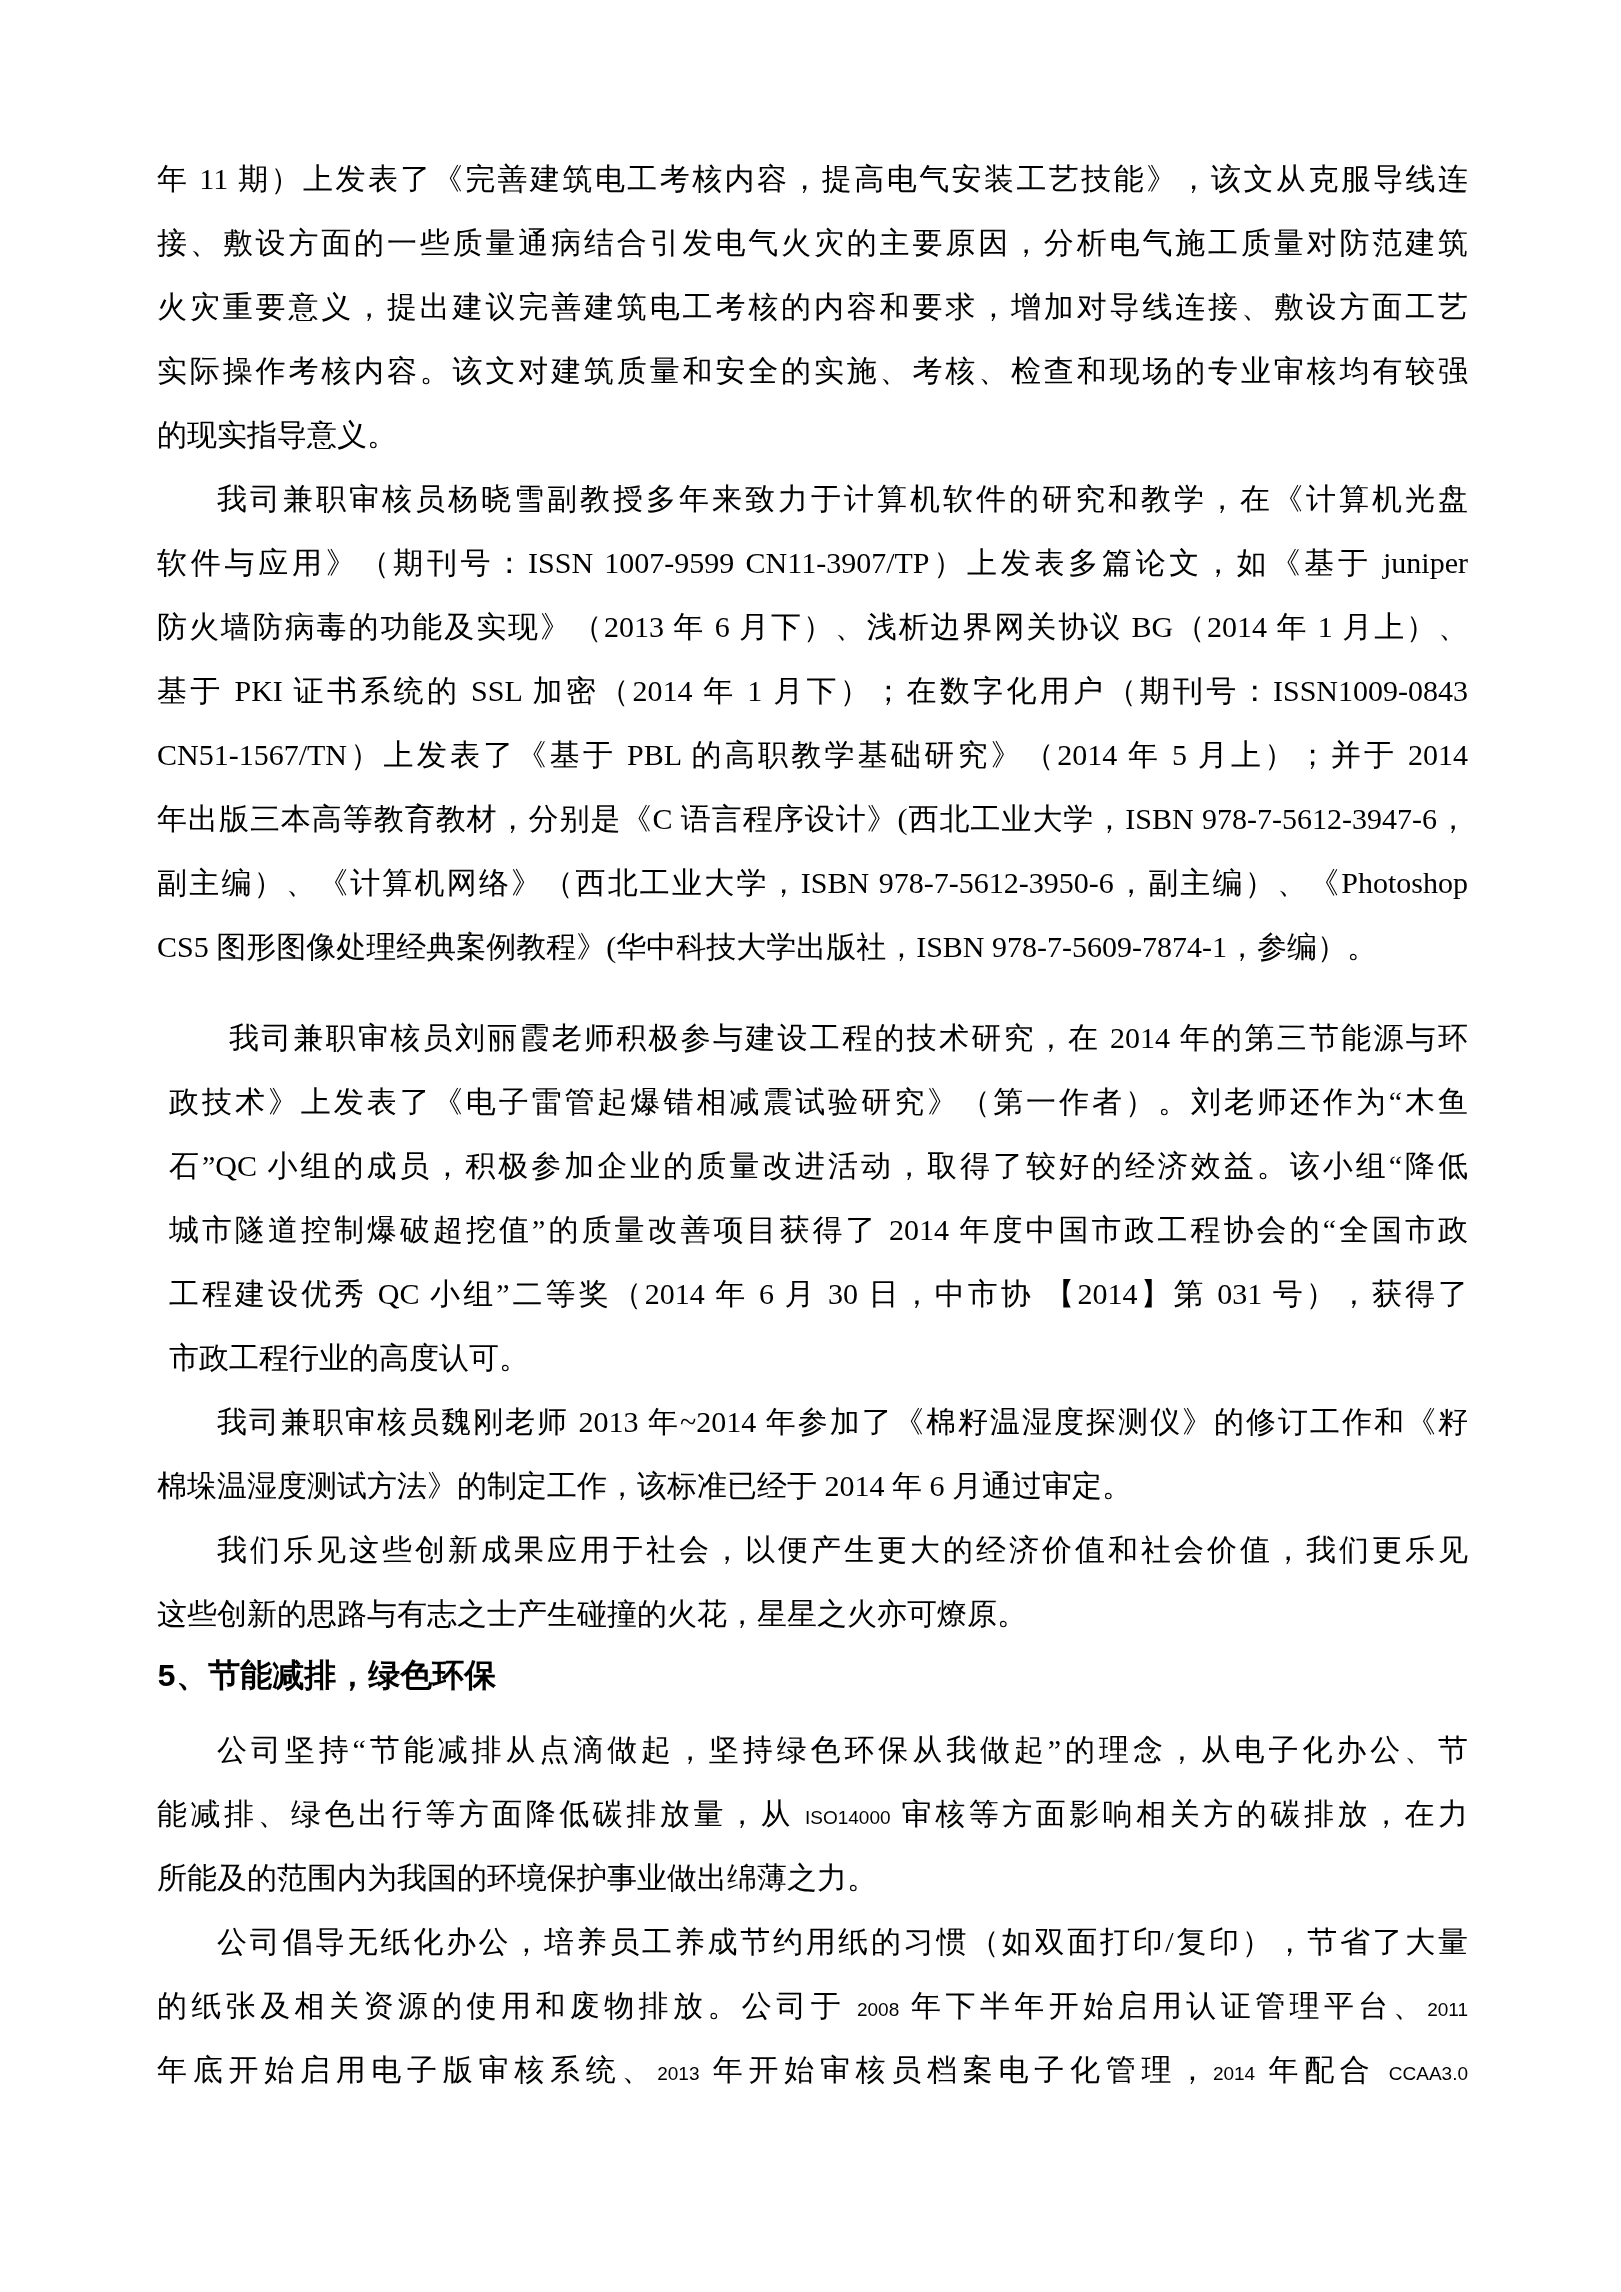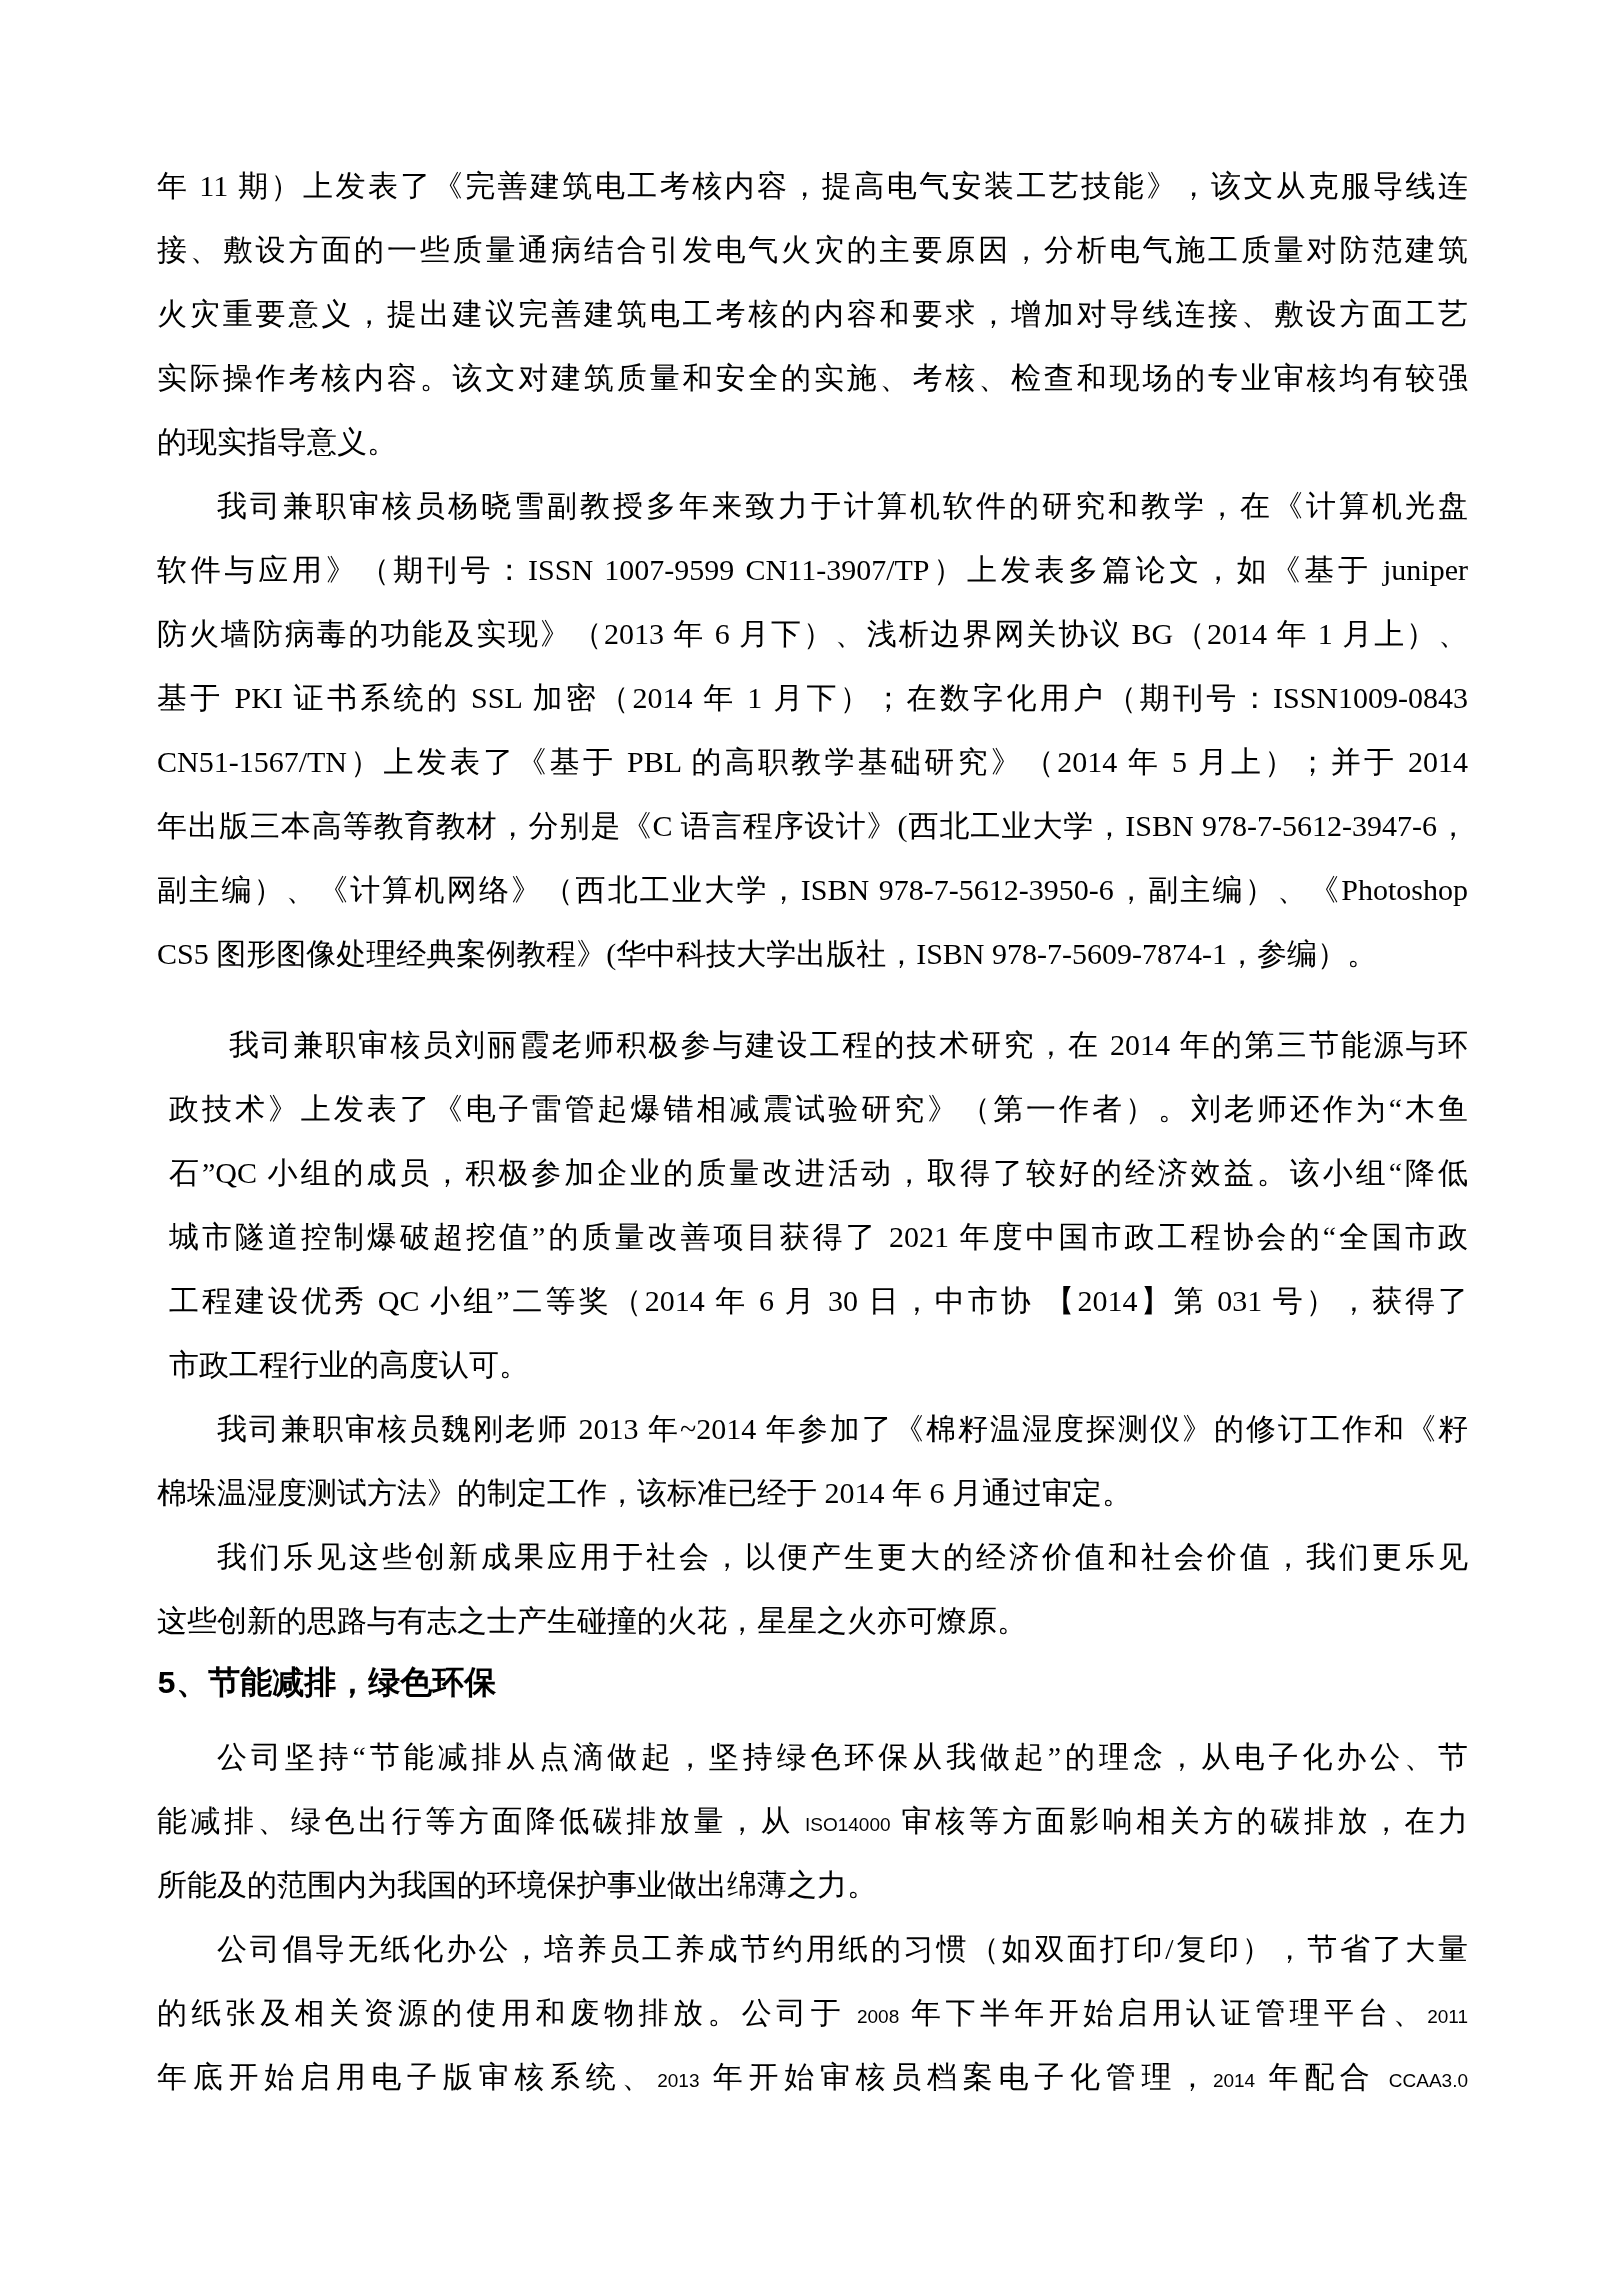--- a/index.html
+++ b/index.html
@@ -12,21 +12,21 @@
   .page {
     position: relative;
     width: 1621px;
     height: 2293px;
     background: #ffffff;
     overflow: hidden;
   }
   .text-block {
     position: absolute;
     left: 157px;
-    top: 154px;
+    top: 147px;
     width: 1311px;
     color: #000000;
     font-size: 30px;
   }
   .para { margin: 0; padding: 0; }
   .para.extra-space-before { margin-top: 27.4px; margin-left: 12px; }
   .line {
     height: 64px;
     line-height: 64px;
     overflow: hidden;
@@ -75,21 +75,21 @@
       <div class="line">CN51-1567/TN）上发表了《基于 PBL 的高职教学基础研究》（2014 年 5 月上）；并于 2014</div>
       <div class="line">年出版三本高等教育教材，分别是《C 语言程序设计》(西北工业大学，ISBN 978-7-5612-3947-6，</div>
       <div class="line">副主编）、《计算机网络》（西北工业大学，ISBN 978-7-5612-3950-6，副主编）、《Photoshop</div>
       <div class="line last">CS5 图形图像处理经典案例教程》(华中科技大学出版社，ISBN 978-7-5609-7874-1，参编）。</div>
     </div>
 
     <div class="para extra-space-before">
       <div class="line indent">我司兼职审核员刘丽霞老师积极参与建设工程的技术研究，在 2014 年的第三节能源与环</div>
       <div class="line">政技术》上发表了《电子雷管起爆错相减震试验研究》（第一作者）。刘老师还作为“木鱼</div>
       <div class="line">石”QC 小组的成员，积极参加企业的质量改进活动，取得了较好的经济效益。该小组“降低</div>
-      <div class="line">城市隧道控制爆破超挖值”的质量改善项目获得了 2021 年度中国市政工程协会的“全国市政</div>
+      <div class="line">城市隧道控制爆破超挖值”的质量改善项目获得了 2014 年度中国市政工程协会的“全国市政</div>
       <div class="line">工程建设优秀 QC 小组”二等奖（2014 年 6 月 30 日，中市协 【2014】第 031 号），获得了</div>
       <div class="line last">市政工程行业的高度认可。</div>
     </div>
 
     <div class="para">
       <div class="line indent">我司兼职审核员魏刚老师 2013 年~2014 年参加了《棉籽温湿度探测仪》的修订工作和《籽</div>
       <div class="line last">棉垛温湿度测试方法》的制定工作，该标准已经于 2014 年 6 月通过审定。</div>
     </div>
 
     <div class="para">

